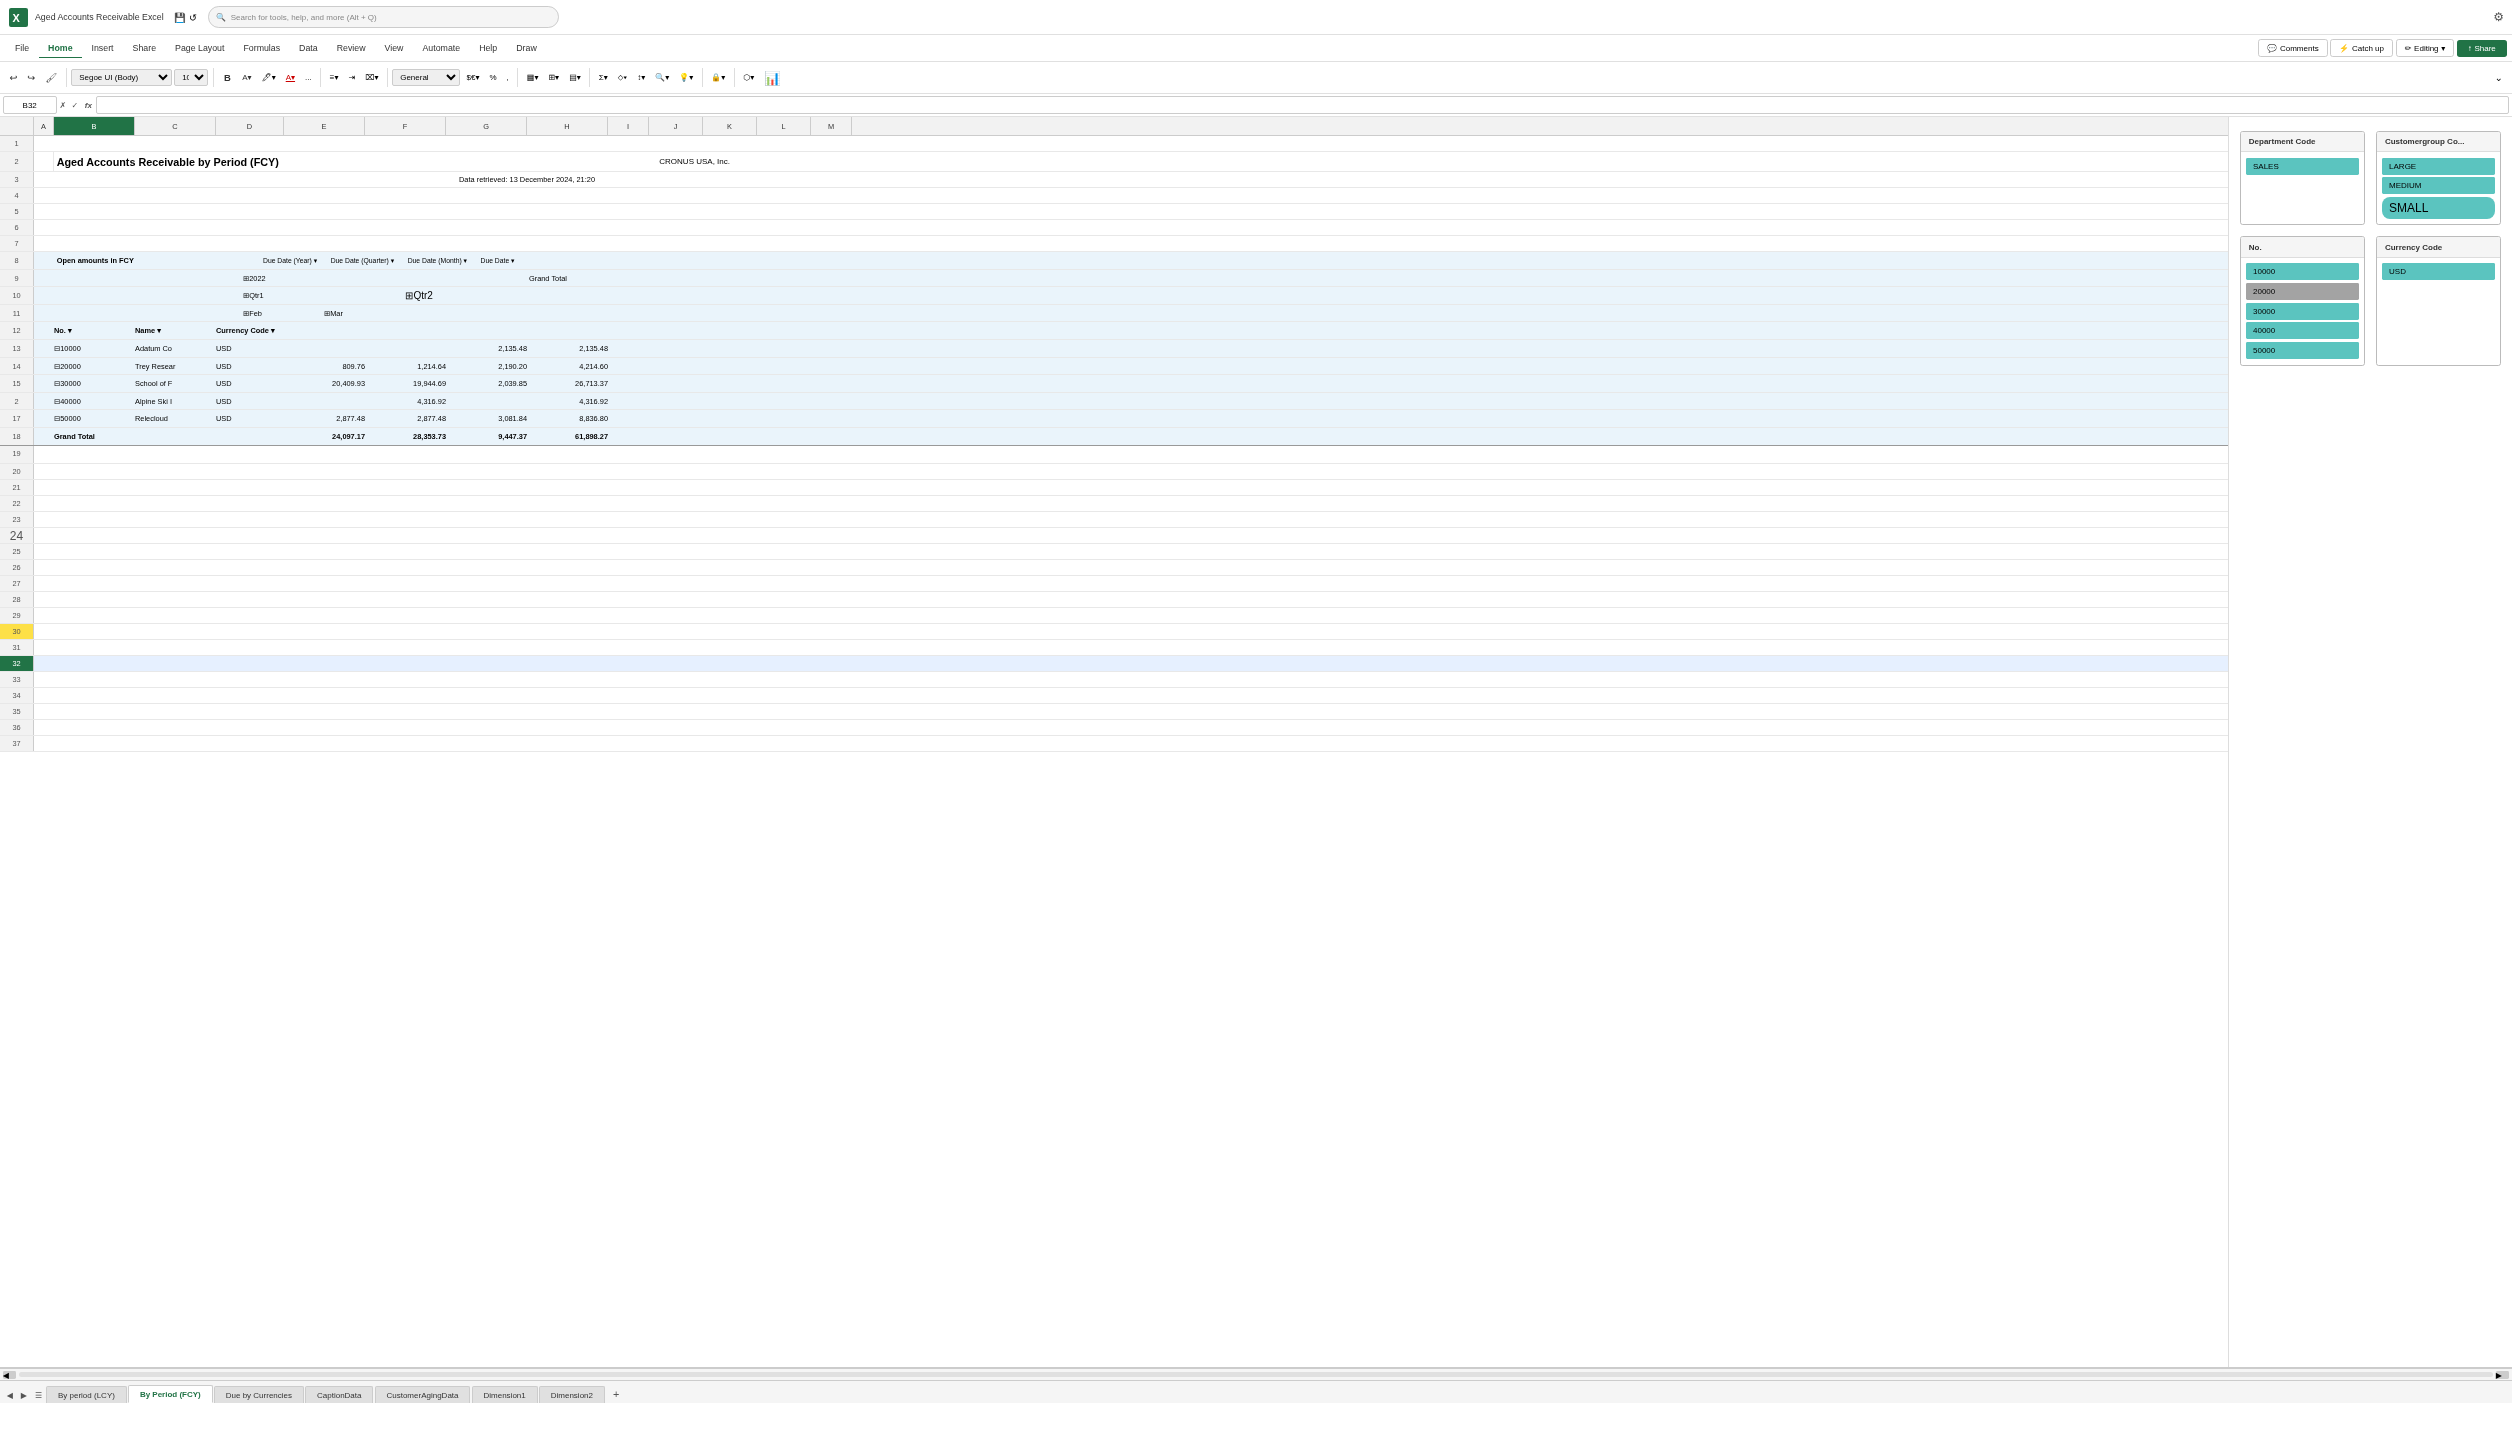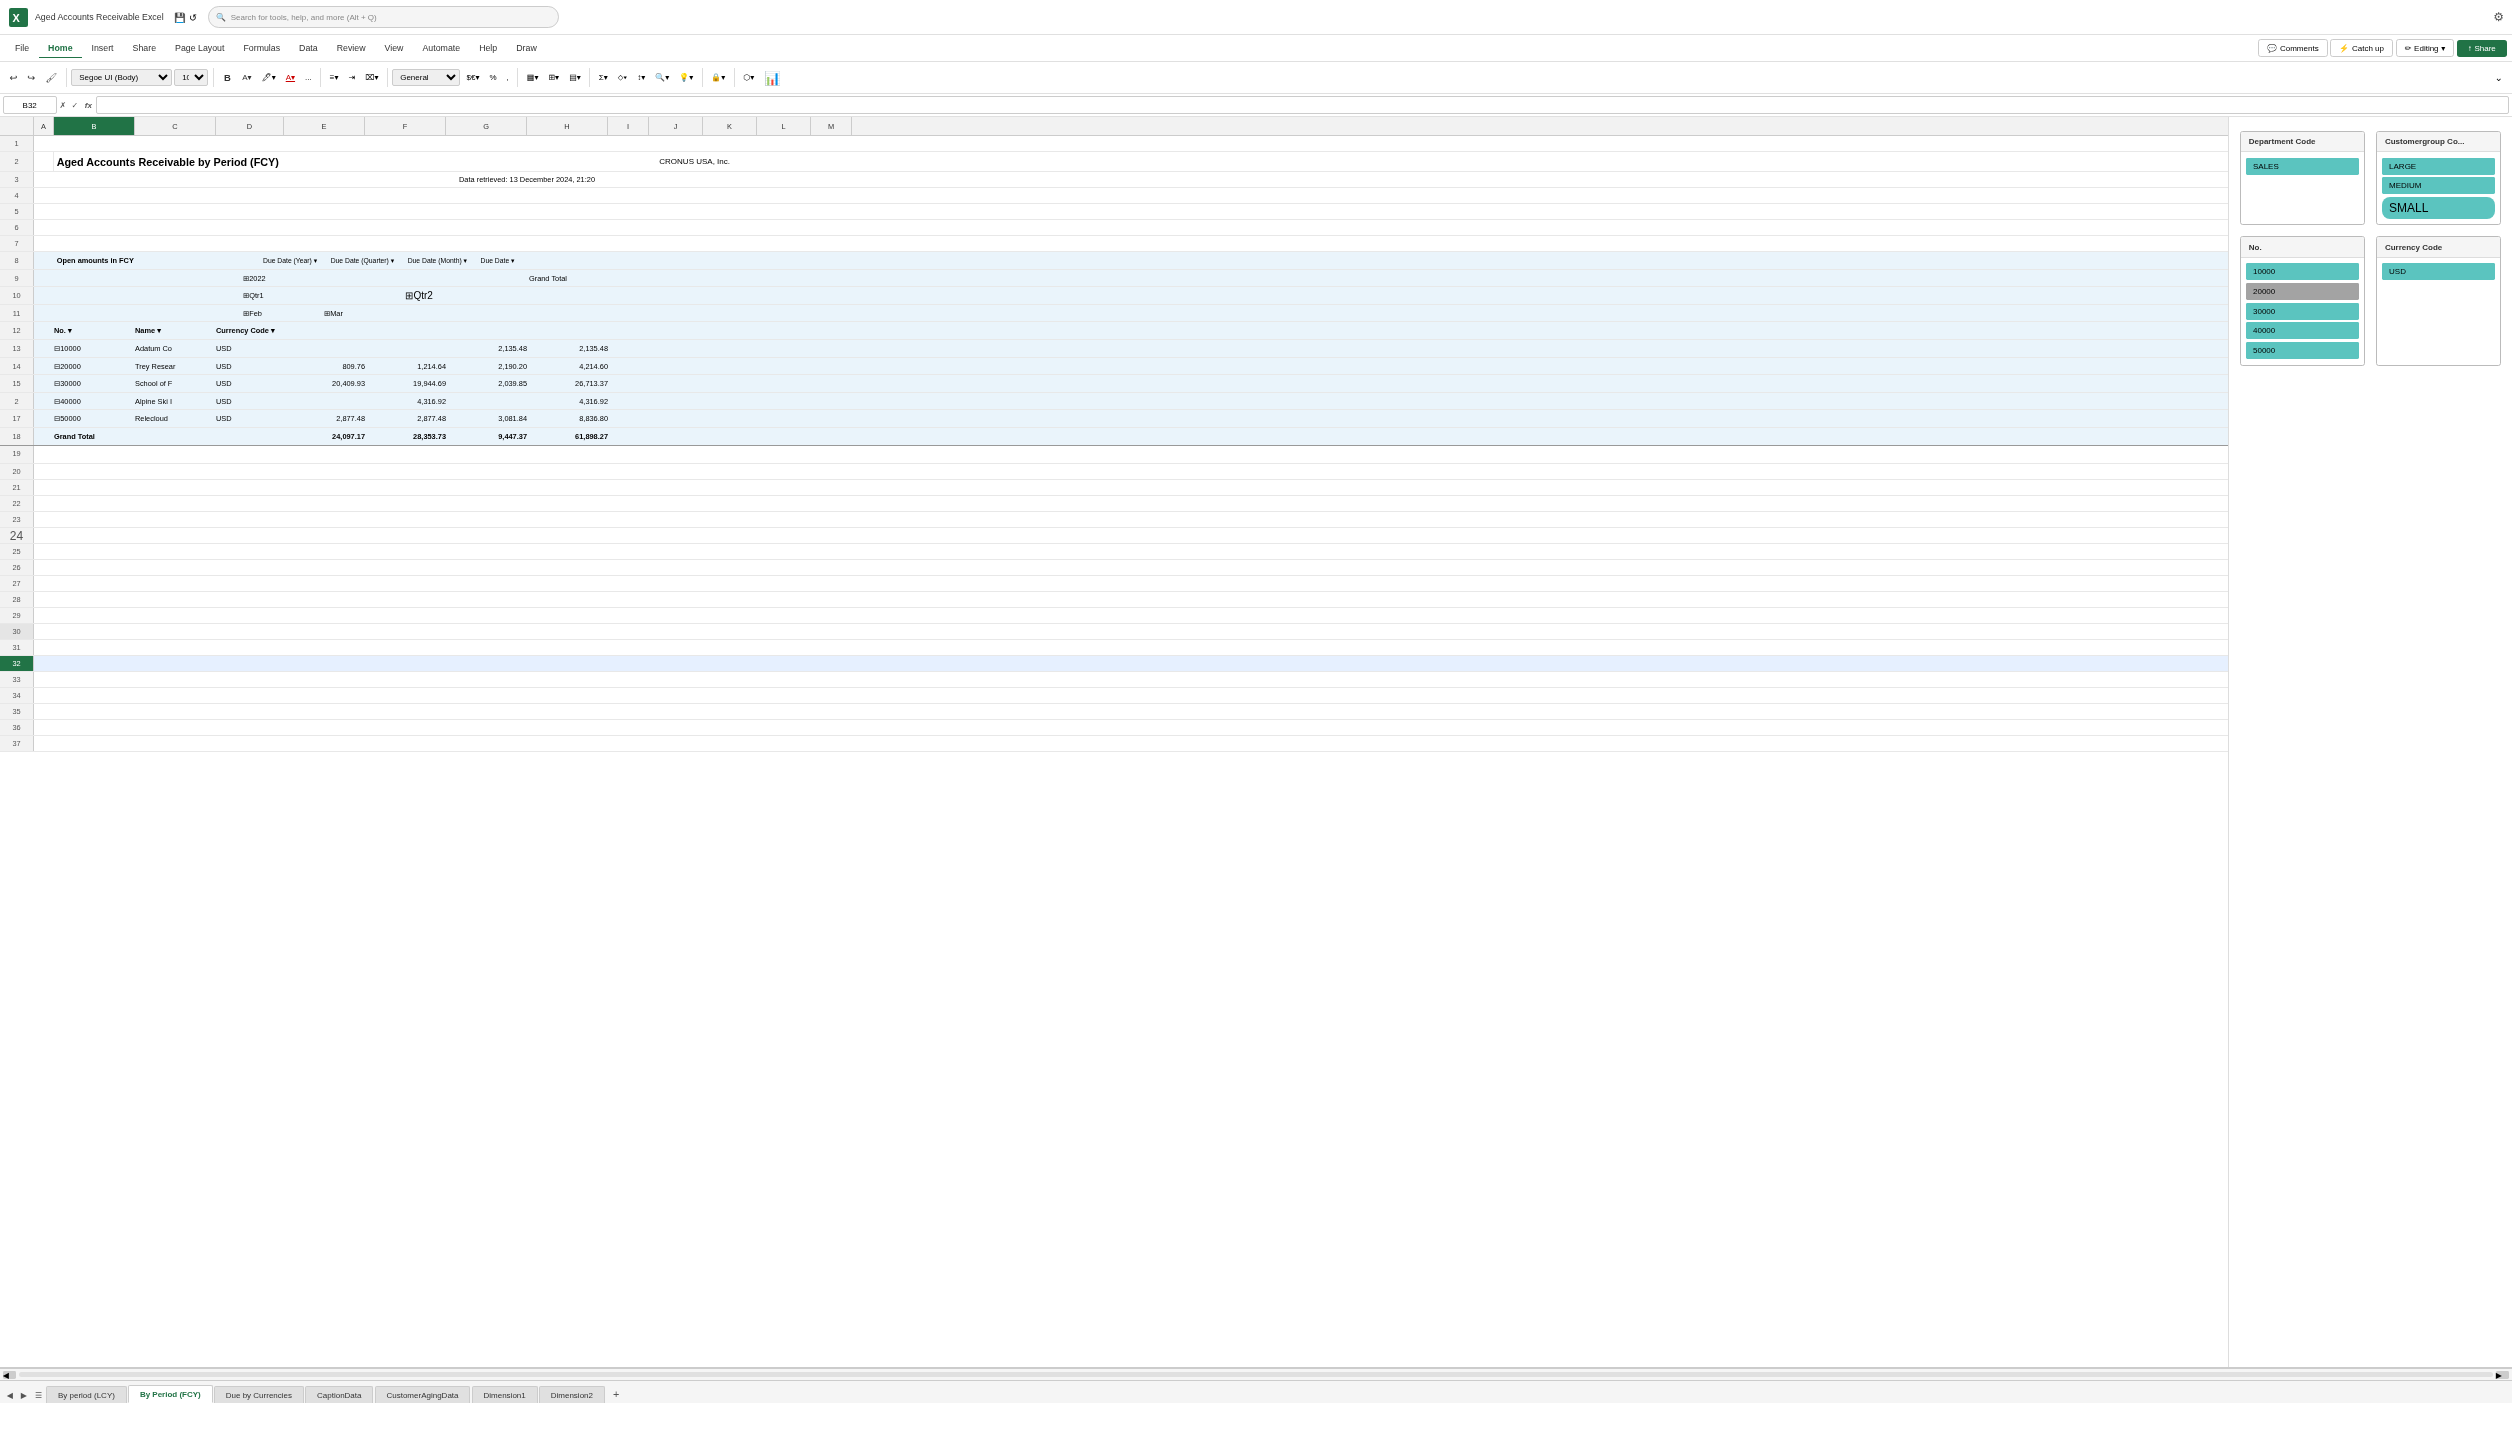--- a/index.html
+++ b/index.html
@@ -350,21 +350,21 @@
     <div style="display:flex;height:16px;border-bottom:0.7px solid #e8e8e8;">
         <div style="width:34px;min-width:34px;border-right:0.7px solid #ccc;text-align:center;font-size:7.4px;color:#555;line-height:16px;background:#f2f2f2;">27</div>
       </div>
     <div style="display:flex;height:16px;border-bottom:0.7px solid #e8e8e8;">
         <div style="width:34px;min-width:34px;border-right:0.7px solid #ccc;text-align:center;font-size:7.4px;color:#555;line-height:16px;background:#f2f2f2;">28</div>
       </div>
     <div style="display:flex;height:16px;border-bottom:0.7px solid #e8e8e8;">
         <div style="width:34px;min-width:34px;border-right:0.7px solid #ccc;text-align:center;font-size:7.4px;color:#555;line-height:16px;background:#f2f2f2;">29</div>
       </div>
     <div style="display:flex;height:16px;border-bottom:0.7px solid #e8e8e8;">
-        <div style="width:34px;min-width:34px;border-right:0.7px solid #ccc;text-align:center;font-size:7.4px;color:#555;line-height:16px;background:#e5e5e5;">30</div>
+        <div style="width:34px;min-width:34px;border-right:0.7px solid #ccc;text-align:center;font-size:7.4px;color:#555;line-height:16px;background:#fde047;">30</div>
       </div>
     <div style="display:flex;height:16px;border-bottom:0.7px solid #e8e8e8;">
         <div style="width:34px;min-width:34px;border-right:0.7px solid #ccc;text-align:center;font-size:7.4px;color:#555;line-height:16px;background:#f2f2f2;">31</div>
       </div>
     <div style="display:flex;height:16px;border-bottom:0.7px solid #e8e8e8;background:#e6f0ff;">
         <div style="width:34px;min-width:34px;border-right:0.7px solid #ccc;text-align:center;font-size:7.4px;color:#fff;line-height:16px;background:#217346;">32</div>
       </div>
     <div style="display:flex;height:16px;border-bottom:0.7px solid #e8e8e8;">
         <div style="width:34px;min-width:34px;border-right:0.7px solid #ccc;text-align:center;font-size:7.4px;color:#555;line-height:16px;background:#f2f2f2;">33</div>
       </div>

